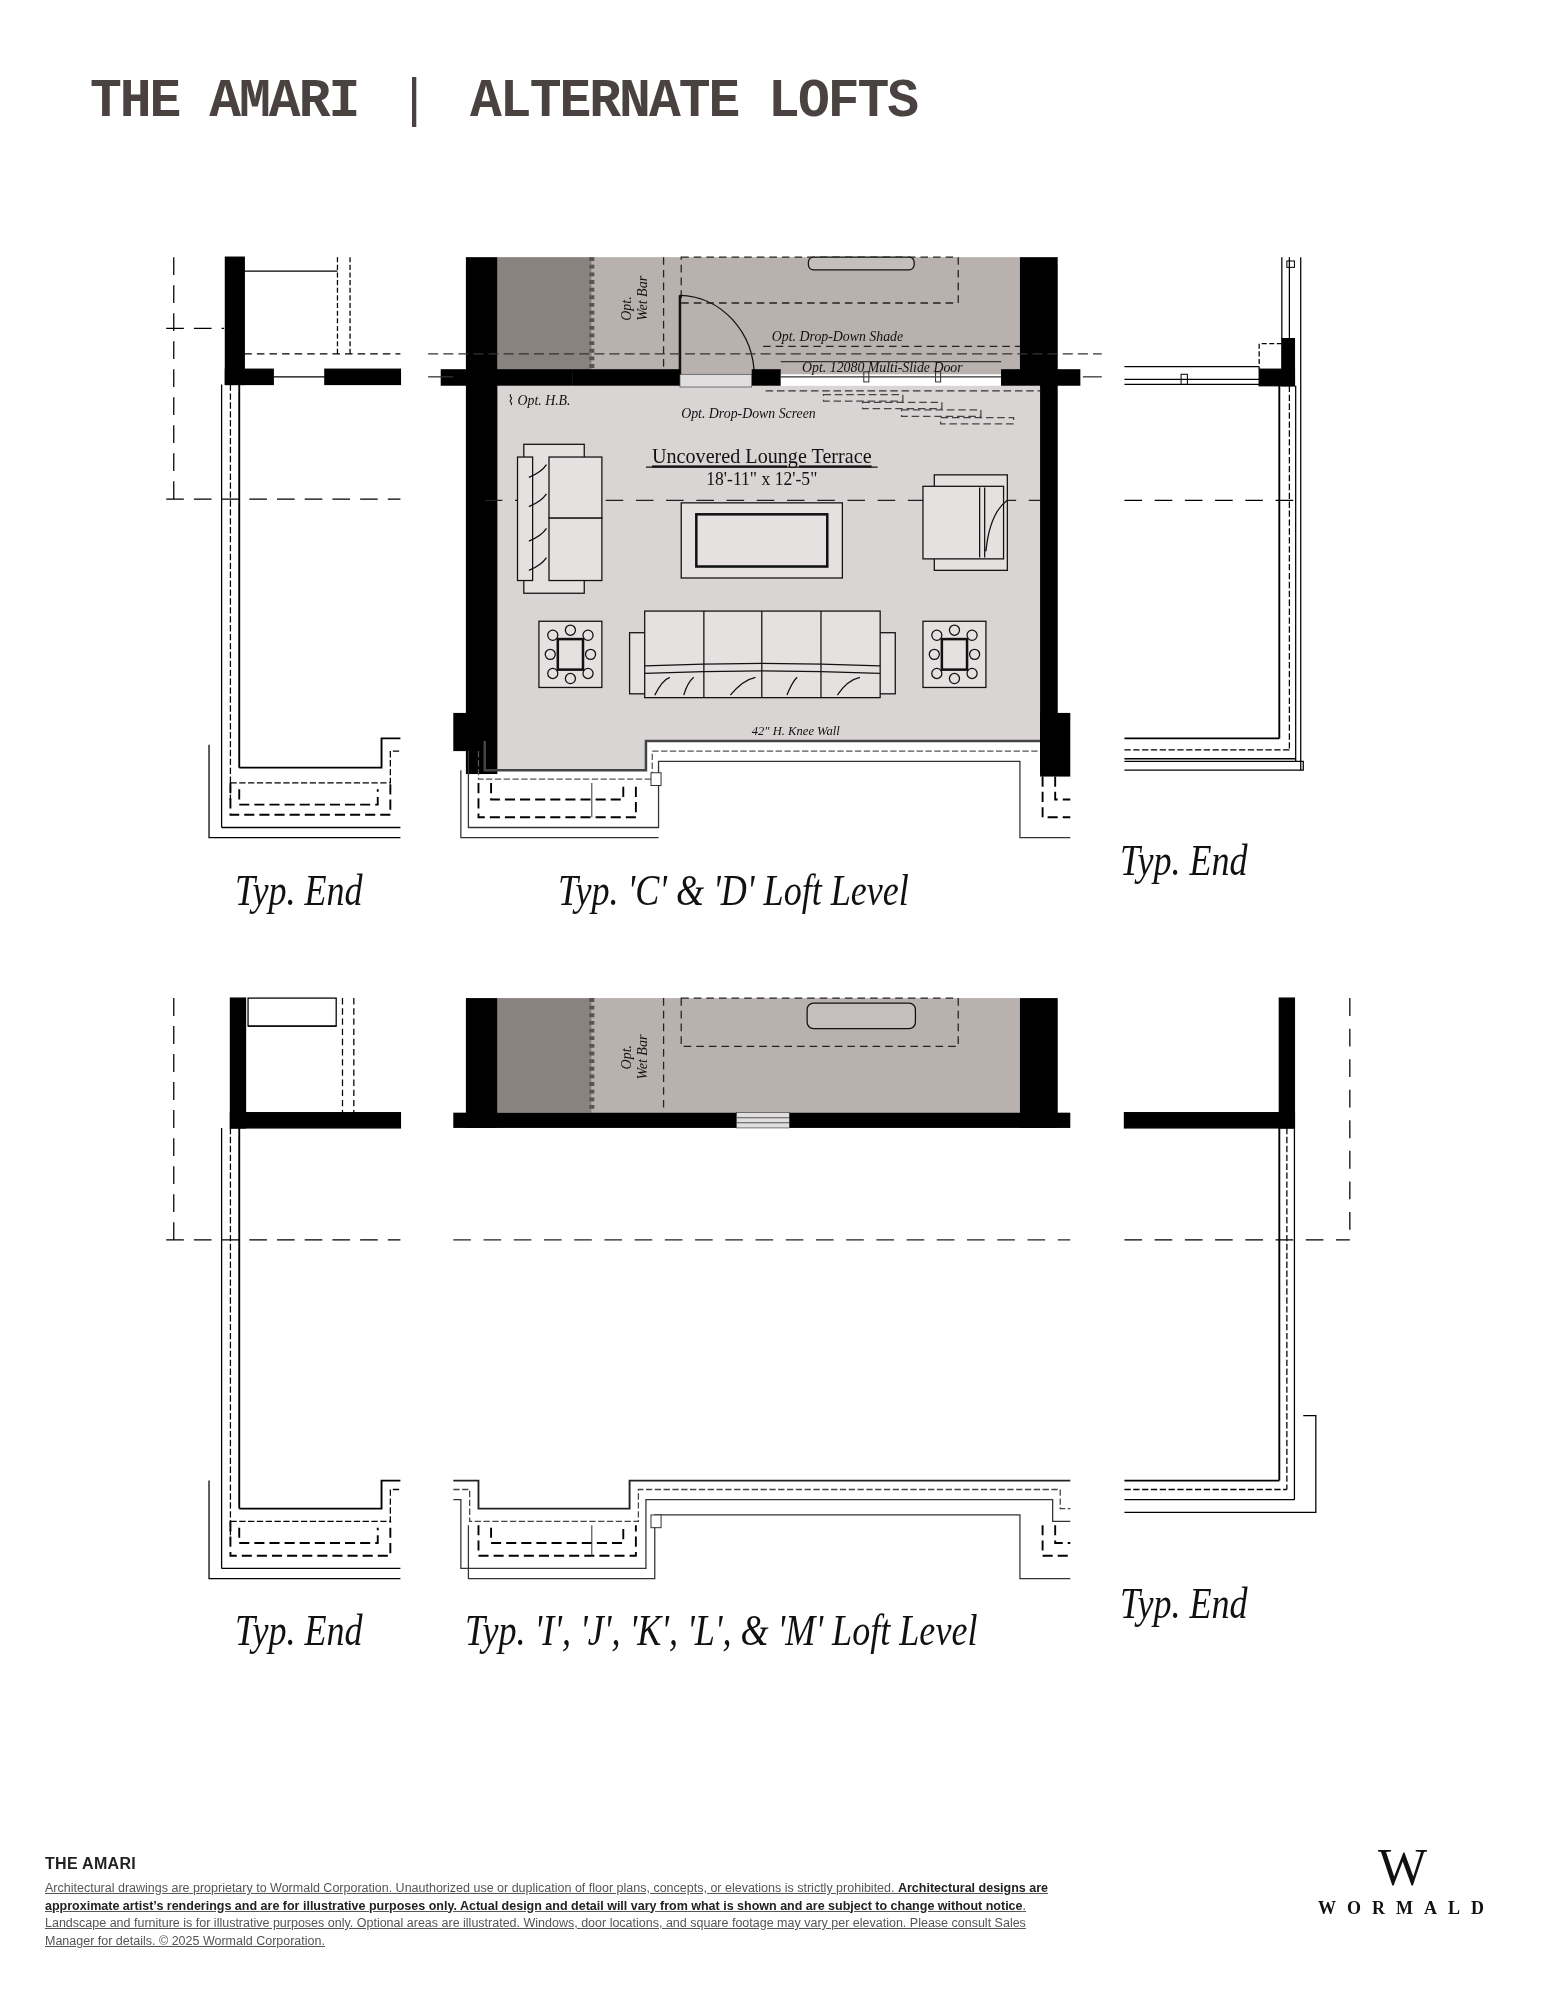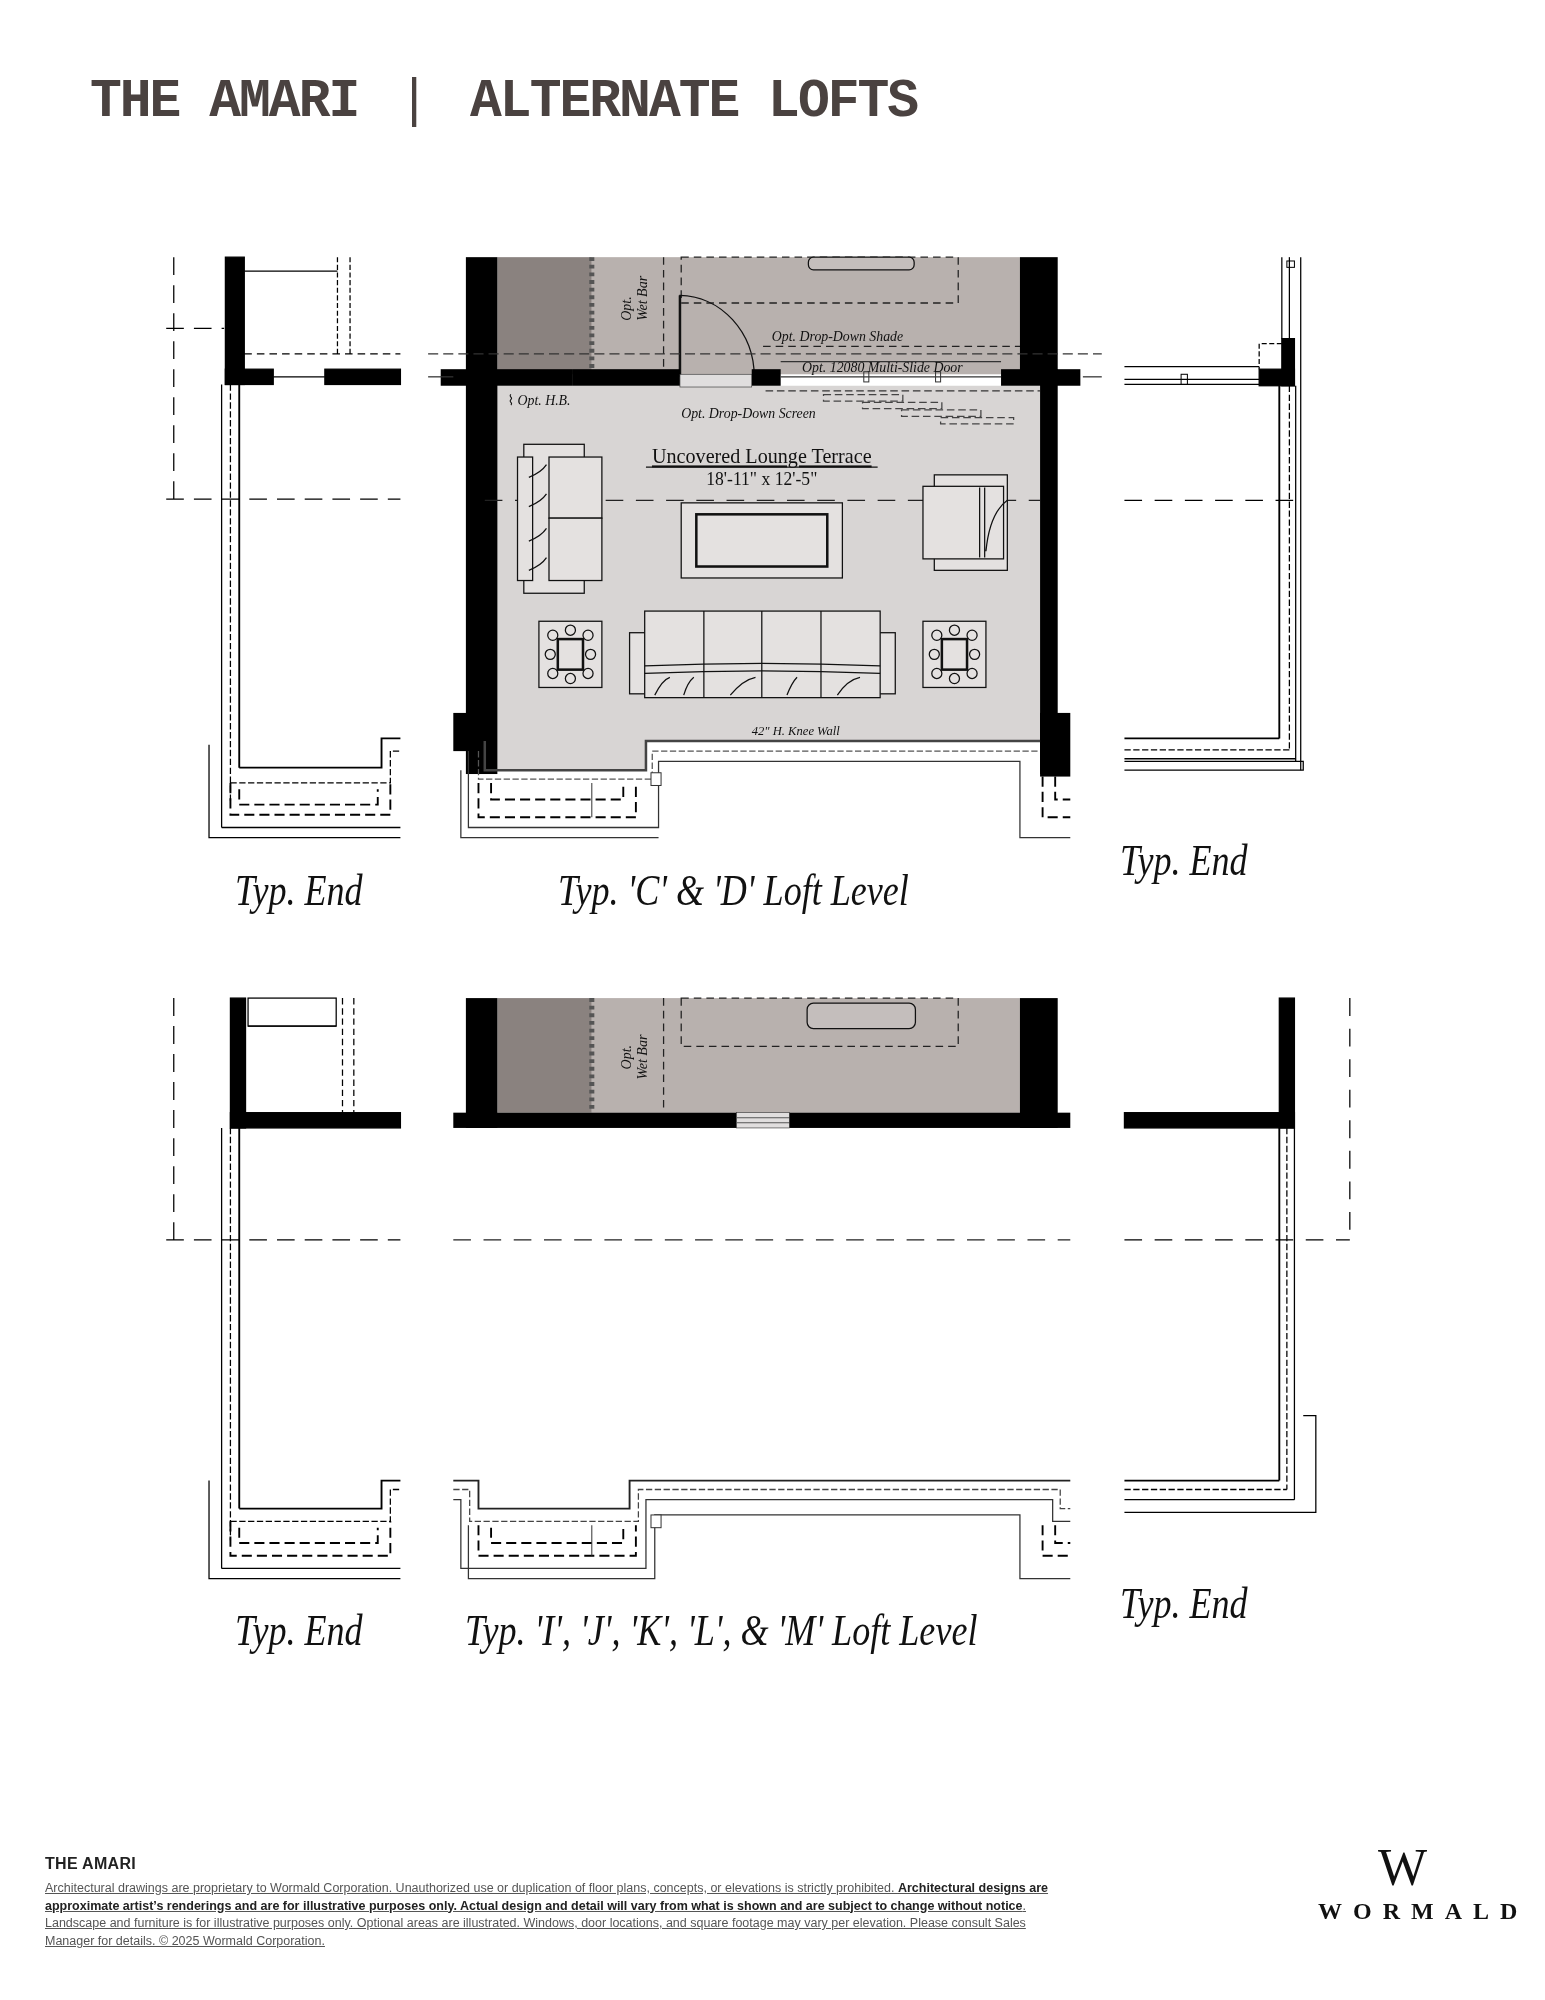--- a/index.html
+++ b/index.html
@@ -5,21 +5,21 @@
   html, body { margin:0; padding:0; background:#ffffff; }
   body { width:1545px; height:2000px; position:relative; overflow:hidden; font-family:"Liberation Sans", sans-serif; }
   .header { position:absolute; left:90px; top:72px; font-family:Liberation Mono, monospace; font-weight:700; font-size:53px; letter-spacing:-2px; color:#4a4240; white-space:nowrap; }
   .header .sep { display:inline-block; margin:0 42px 0 40px; font-weight:400; }
   svg.plan { position:absolute; left:0; top:0; width:1545px; height:2000px; }
   .caption { position:absolute; font-family:"Liberation Serif", serif; font-style:italic; font-size:44px; color:#111; white-space:nowrap; transform:scaleX(0.82); transform-origin:left top; }
   .footer-title { position:absolute; left:45px; top:1855px; font-weight:700; font-size:16px; color:#222; letter-spacing:0.3px; }
   .footer-text { position:absolute; left:45px; top:1880px; width:1030px; font-size:12.5px; line-height:17.5px; color:#555;text-decoration:underline; }
   .footer-text b { color:#222; }
   .logo-w { position:absolute; left:1378px; top:1838px; font-family:"Liberation Serif", serif; font-size:52px; color:#111; }
-  .logo-name { position:absolute; left:1318px; top:1898px; font-family:"Liberation Serif", serif; font-size:24px; letter-spacing:11px; color:#111; font-weight:700; }
+  .logo-name { position:absolute; left:1318px; top:1898px; font-family:"Liberation Serif", serif; font-size:18px; letter-spacing:11px; color:#111; font-weight:700; }
   .stamp { position:absolute; left:1350px; top:1998px; font-size:13px; color:#737373; letter-spacing:0.5px; }
 </style>
 </head>
 <body>
 
 <div class="header">
   <span>THE AMARI</span><span class="sep">|</span><span>ALTERNATE LOFTS</span>
 </div>
 
 <svg class="plan" viewBox="0 0 1227 1571" preserveAspectRatio="none" xmlns="http://www.w3.org/2000/svg">

